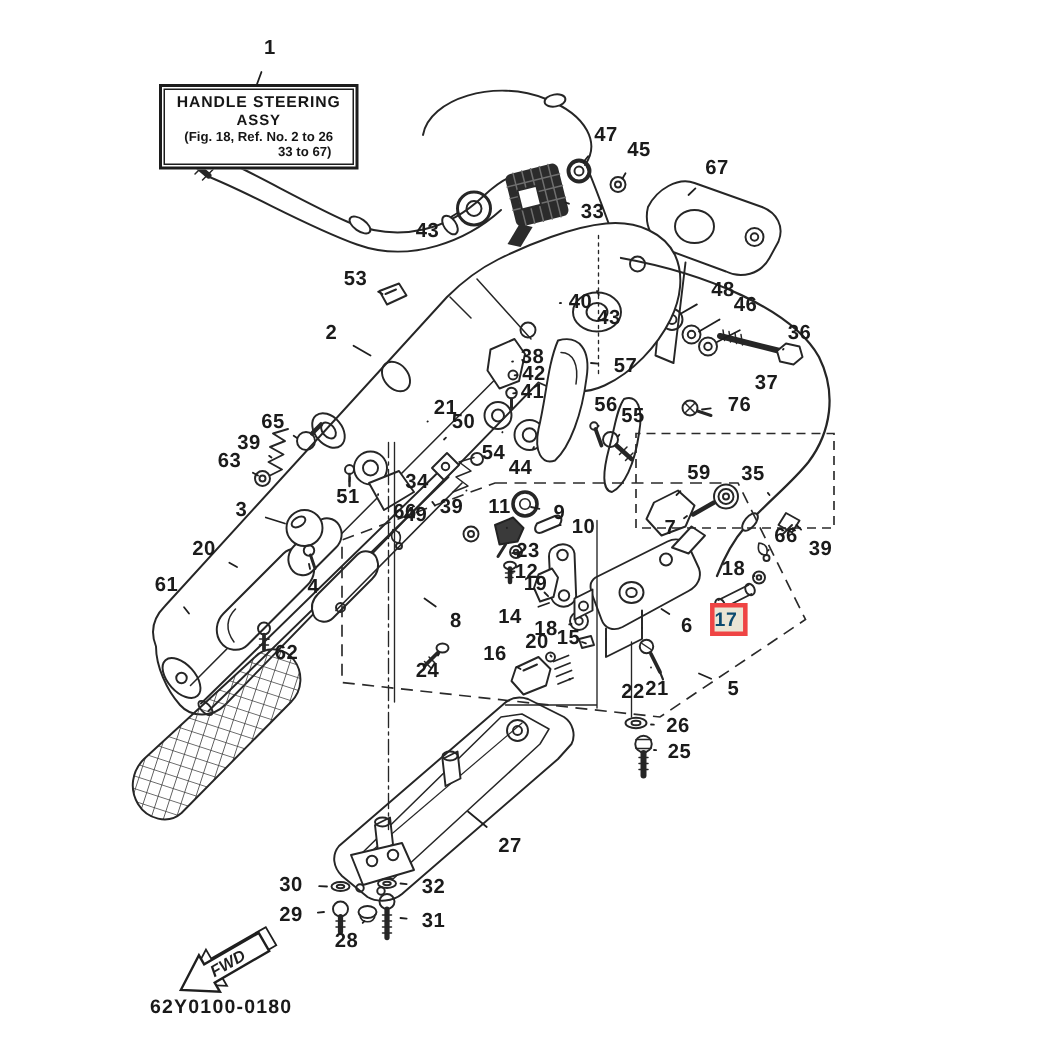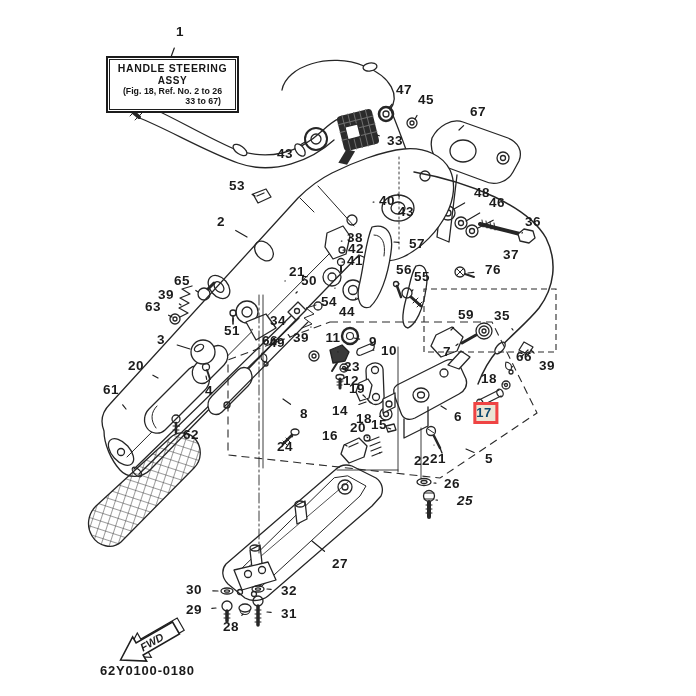--- a/index.html
+++ b/index.html
@@ -405,21 +405,21 @@
       <div class="callout" style="left: 379px; top: 425px;">15</div>
       <div class="callout" style="left: 330px; top: 436px; text-align: center;">16</div>
       <div class="callout highlight" style="left: 486px; top: 413px;">17</div>
       <div class="callout" style="left: 364px; top: 419px;">18</div>
       <div class="callout" style="left: 357px; top: 389px;">19</div>
       <div class="callout" style="left: 358px; top: 428px;">20</div>
       <div class="callout" style="left: 438px; top: 459px;">21</div>
       <div class="callout" style="left: 401px; top: 461px; margin-left: 21px;">22</div>
       <div class="callout" style="left: 352px; top: 367px;">23</div>
       <div class="callout" style="left: 285px; top: 447px;">24</div>
-      <div class="callout" style="left: 465px; top: 501px; font-style: italic;">25</div>
+      <div class="callout" style="left: 453px; top: 501px;">25</div>
       <div class="callout" style="left: 452px; top: 484px;">26</div>
       <div class="callout" style="left: 340px; top: 564px;">27</div>
       <div class="callout" style="left: 231px; top: 627px;">28</div>
       <div class="callout" style="left: 194px; top: 610px;">29</div>
       <div class="callout" style="left: 194px; top: 590px;">30</div>
       <div class="callout" style="left: 289px; top: 614px;">31</div>
       <div class="callout" style="left: 289px; top: 591px;">32</div>
       <div class="callout" style="left: 395px; top: 141px;">33</div>
       <div class="callout" style="left: 278px; top: 321px;">34</div>
       <div class="callout" style="left: 502px; top: 316px;">35</div>

